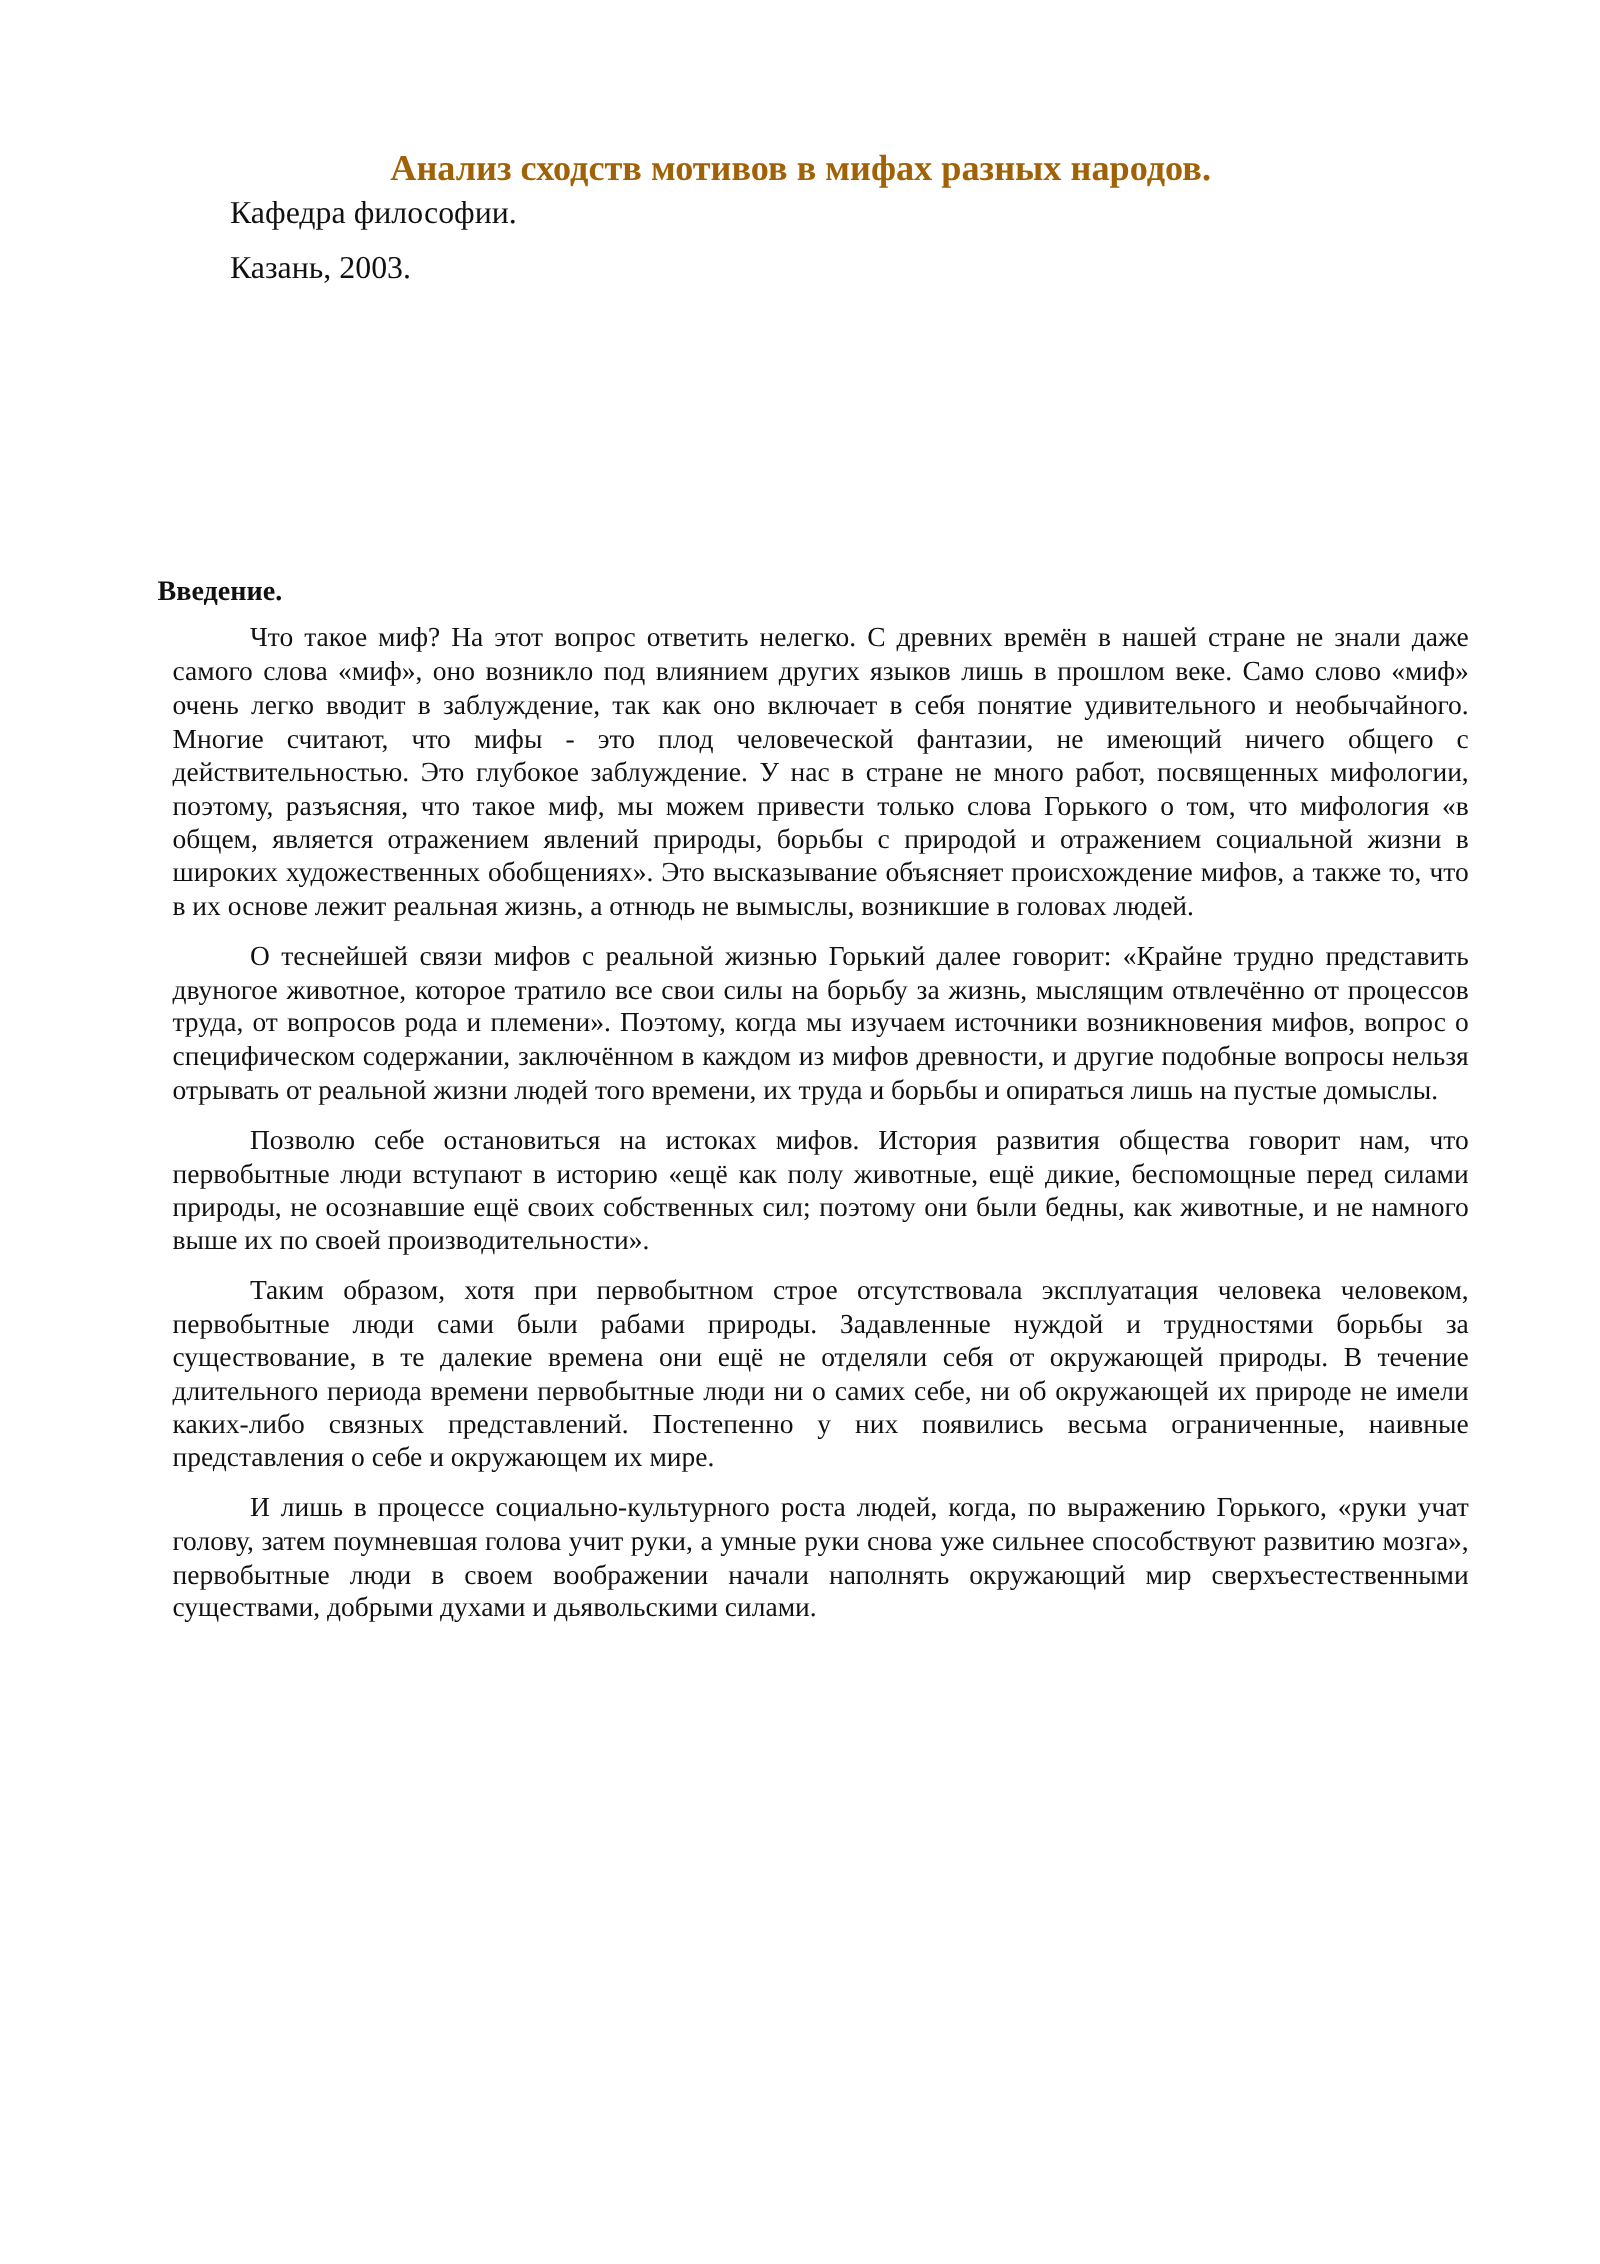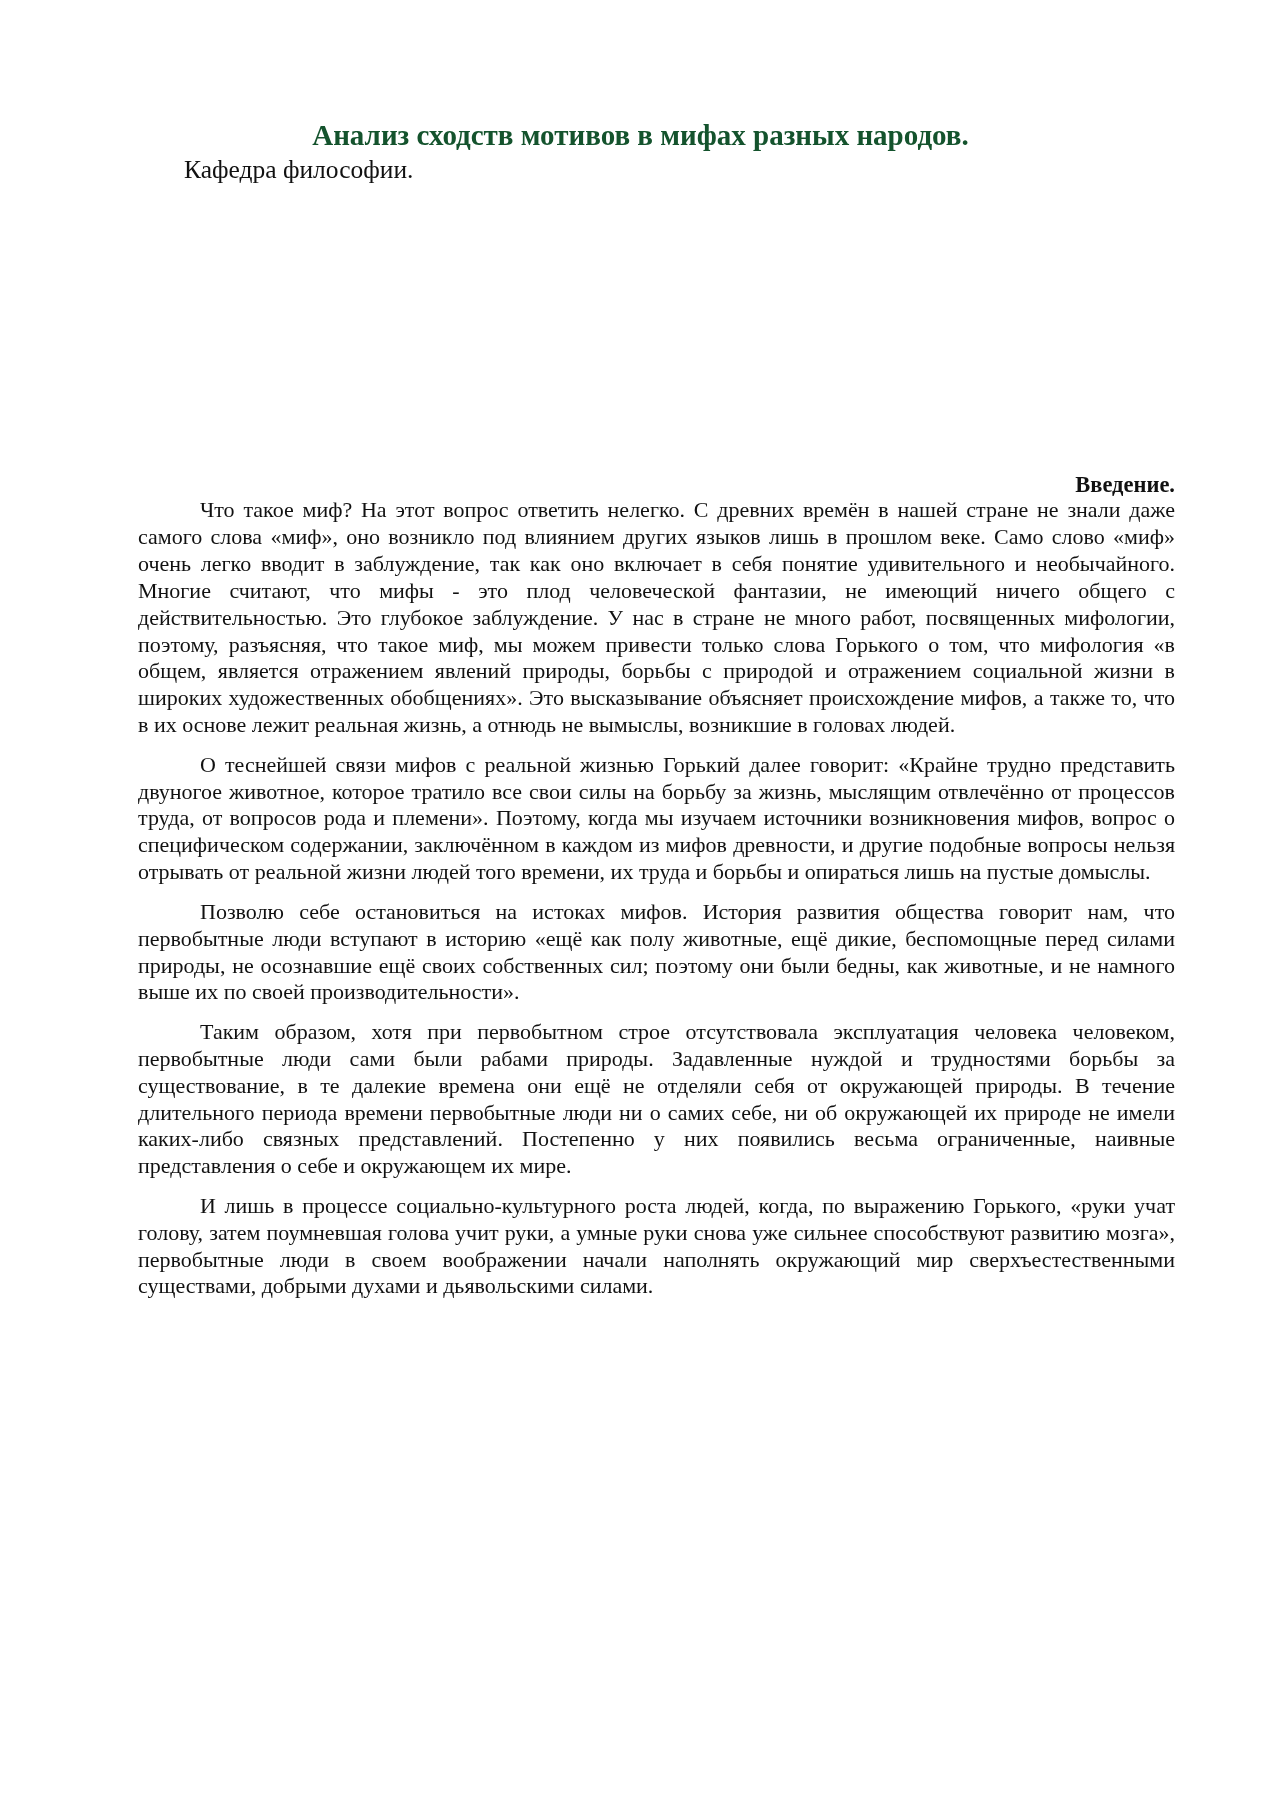--- a/index.html
+++ b/index.html
@@ -24,21 +24,21 @@
     .title {
       position: absolute;
       top: 118px;
       left: 0;
       width: 1037px;
       text-align: center;
       font-weight: bold;
       font-size: 29px;
       line-height: 34px;
       margin: 0;
-      color: #14532d;
+      color: #a16207;
     }
     .header-block {
       position: absolute;
       top: 155px;
       left: 0;
       width: 1037px;
     }
     .header-line {
       font-size: 25.5px;
       line-height: 29px;
@@ -48,25 +48,25 @@
       text-align-last: left;
     }
     .header-line.spread {
       text-align-last: left;
     }
     .section-heading {
       position: absolute;
       top: 456px;
       left: 0;
       width: 1037px;
-      text-align: right;
+      text-align: left;
       font-weight: bold;
       font-size: 22.5px;
       line-height: 26px;
-      margin: 16px;
+      margin: 4px;
     }
     .body-block {
       position: absolute;
       top: 497px;
       left: 0;
       width: 1037px;
       margin-left: 16px;
     }
     .para {
       font-size: 22px;
@@ -79,20 +79,21 @@
   </style>
 </head>
 <body>
 
 <div class="page">
 
   <h1 class="title">Анализ сходств мотивов в мифах разных народов.</h1>
 
   <div class="header-block">
     <p class="header-line">Кафедра философии.</p>
+    <p class="header-line">Казань, 2003.</p>
   </div>
 
   <h2 class="section-heading">Введение.</h2>
 
   <div class="body-block">
     <p class="para">Что такое миф? На этот вопрос ответить нелегко. С древних времён в нашей стране не знали даже самого слова «миф», оно возникло под влиянием других языков лишь в прошлом веке. Само слово «миф» очень легко вводит в заблуждение, так как оно включает в себя понятие удивительного и необычайного. Многие считают, что мифы - это плод человеческой фантазии, не имеющий ничего общего с действительностью. Это глубокое заблуждение. У нас в стране не много работ, посвященных мифологии, поэтому, разъясняя, что такое миф, мы можем привести только слова Горького о том, что мифология «в общем, является отражением явлений природы, борьбы с природой и отражением социальной жизни в широких художественных обобщениях». Это высказывание объясняет происхождение мифов, а также то, что в их основе лежит реальная жизнь, а отнюдь не вымыслы, возникшие в головах людей.</p>
     <p class="para">О теснейшей связи мифов с реальной жизнью Горький далее говорит: «Крайне трудно представить двуногое животное, которое тратило все свои силы на борьбу за жизнь, мыслящим отвлечённо от процессов труда, от вопросов рода и племени». Поэтому, когда мы изучаем источники возникновения мифов, вопрос о специфическом содержании, заключённом в каждом из мифов древности, и другие подобные вопросы нельзя отрывать от реальной жизни людей того времени, их труда и борьбы и опираться лишь на пустые домыслы.</p>
     <p class="para">Позволю себе остановиться на истоках мифов. История развития общества говорит нам, что первобытные люди вступают в историю «ещё как полу животные, ещё дикие, беспомощные перед силами природы, не осознавшие ещё своих собственных сил; поэтому они были бедны, как животные, и не намного выше их по своей производительности».</p>
     <p class="para">Таким образом, хотя при первобытном строе отсутствовала эксплуатация человека человеком, первобытные люди сами были рабами природы. Задавленные нуждой и трудностями борьбы за существование, в те далекие времена они ещё не отделяли себя от окружающей природы. В течение длительного периода времени первобытные люди ни о самих себе, ни об окружающей их природе не имели каких-либо связных представлений. Постепенно у них появились весьма ограниченные, наивные представления о себе и окружающем их мире.</p>
     <p class="para">И лишь в процессе социально-культурного роста людей, когда, по выражению Горького, «руки учат голову, затем поумневшая голова учит руки, а умные руки снова уже сильнее способствуют развитию мозга», первобытные люди в своем воображении начали наполнять окружающий мир сверхъестественными существами, добрыми духами и дьявольскими силами.</p>

